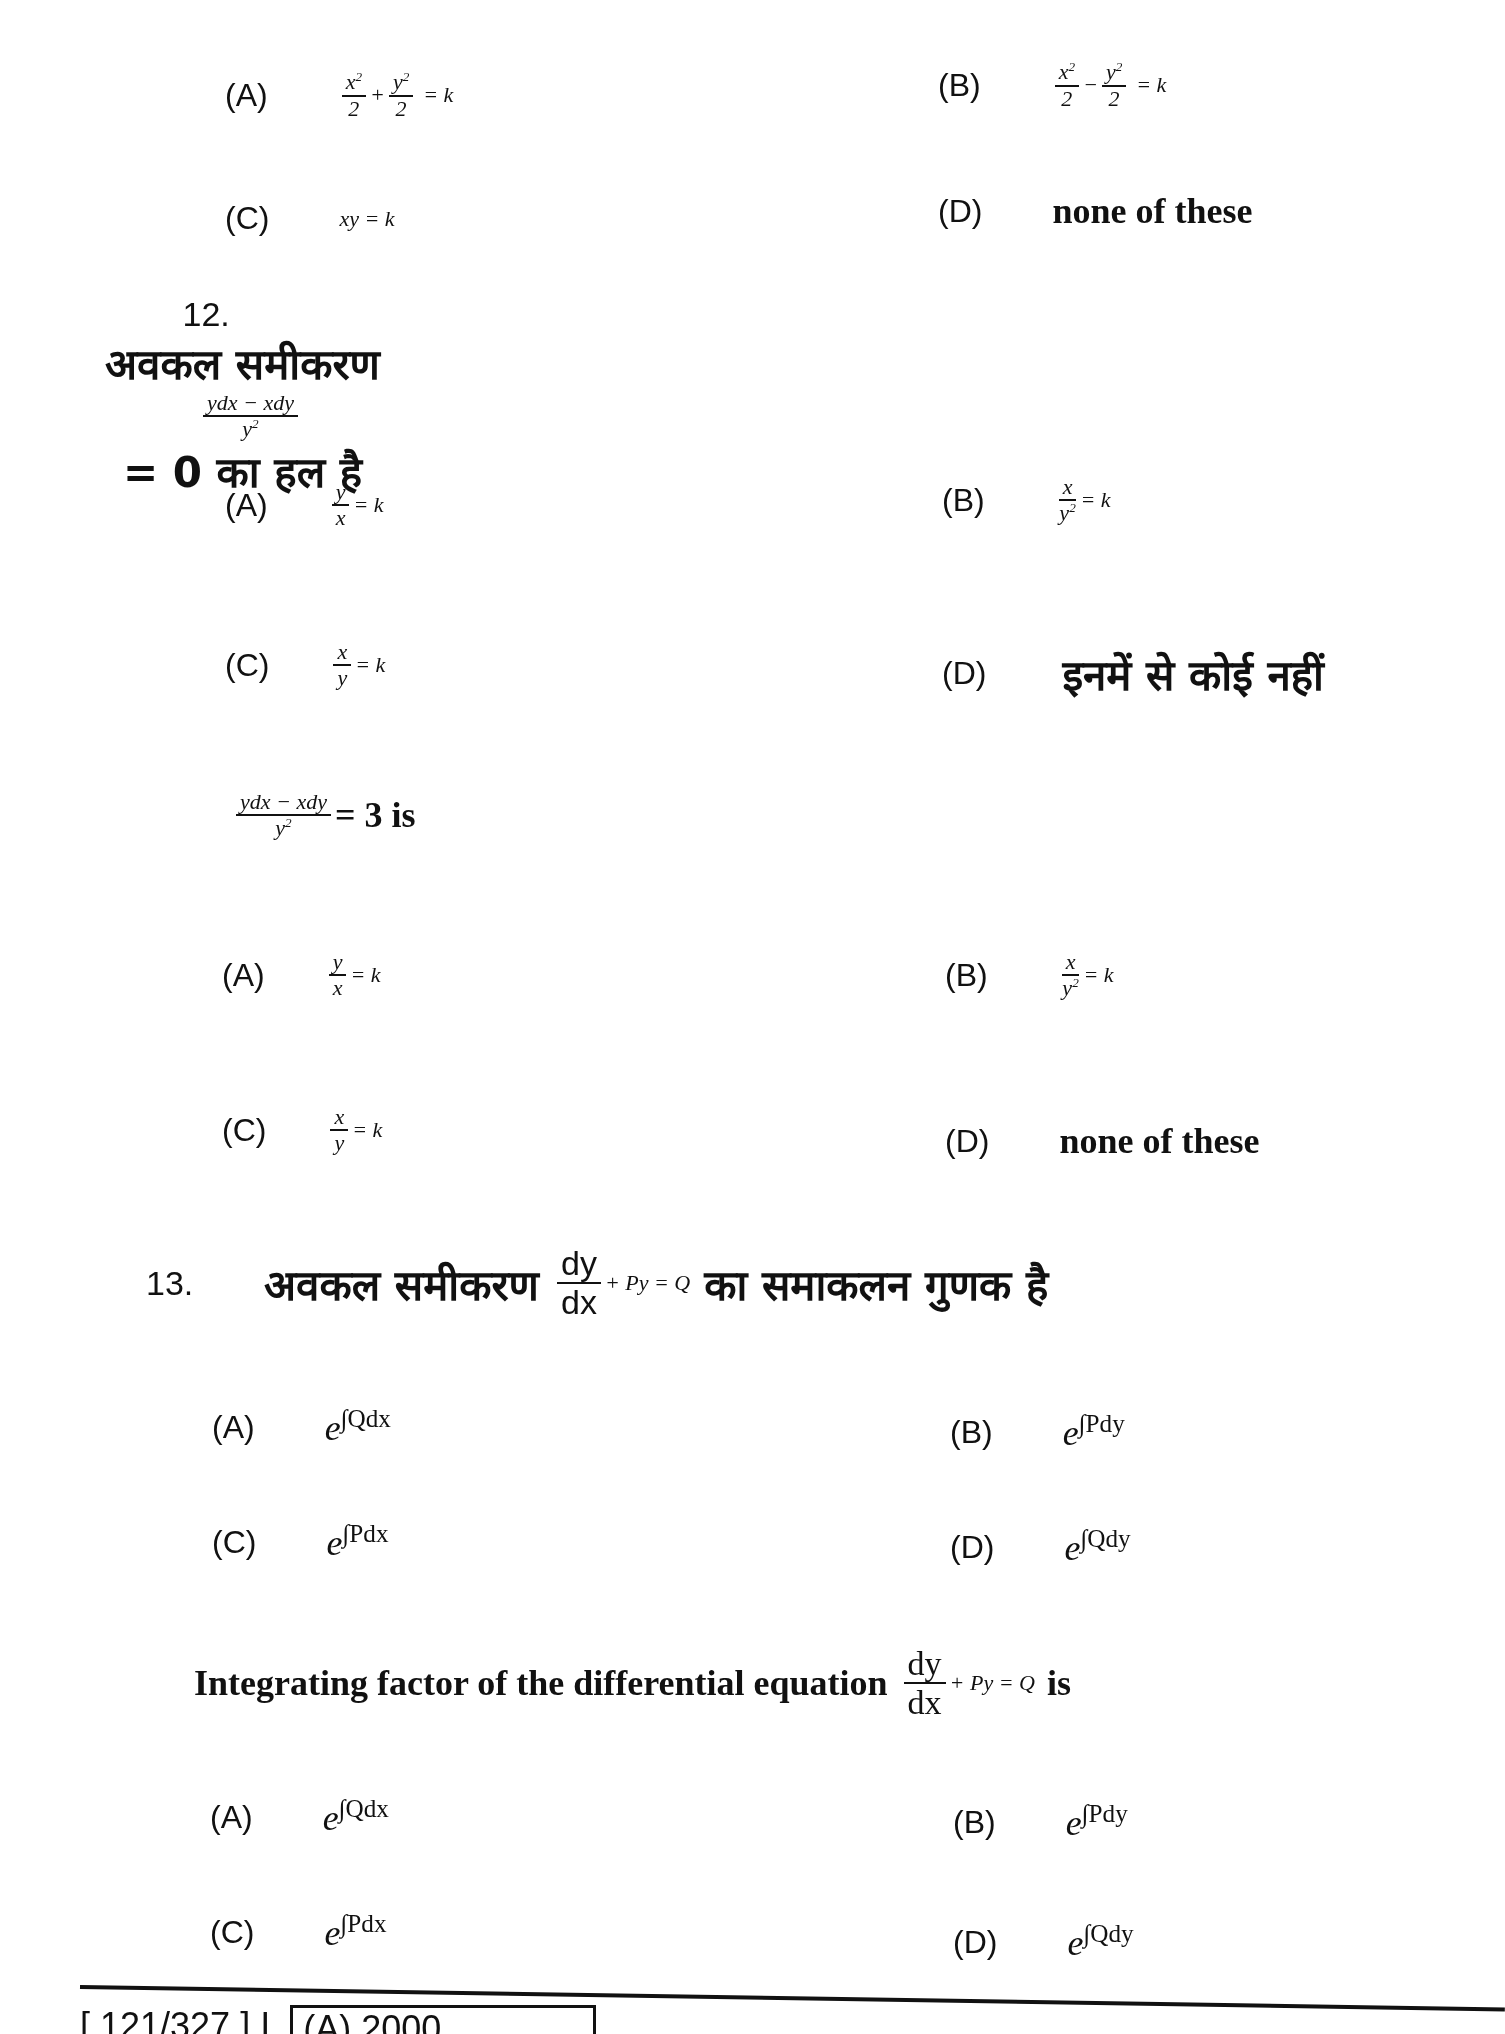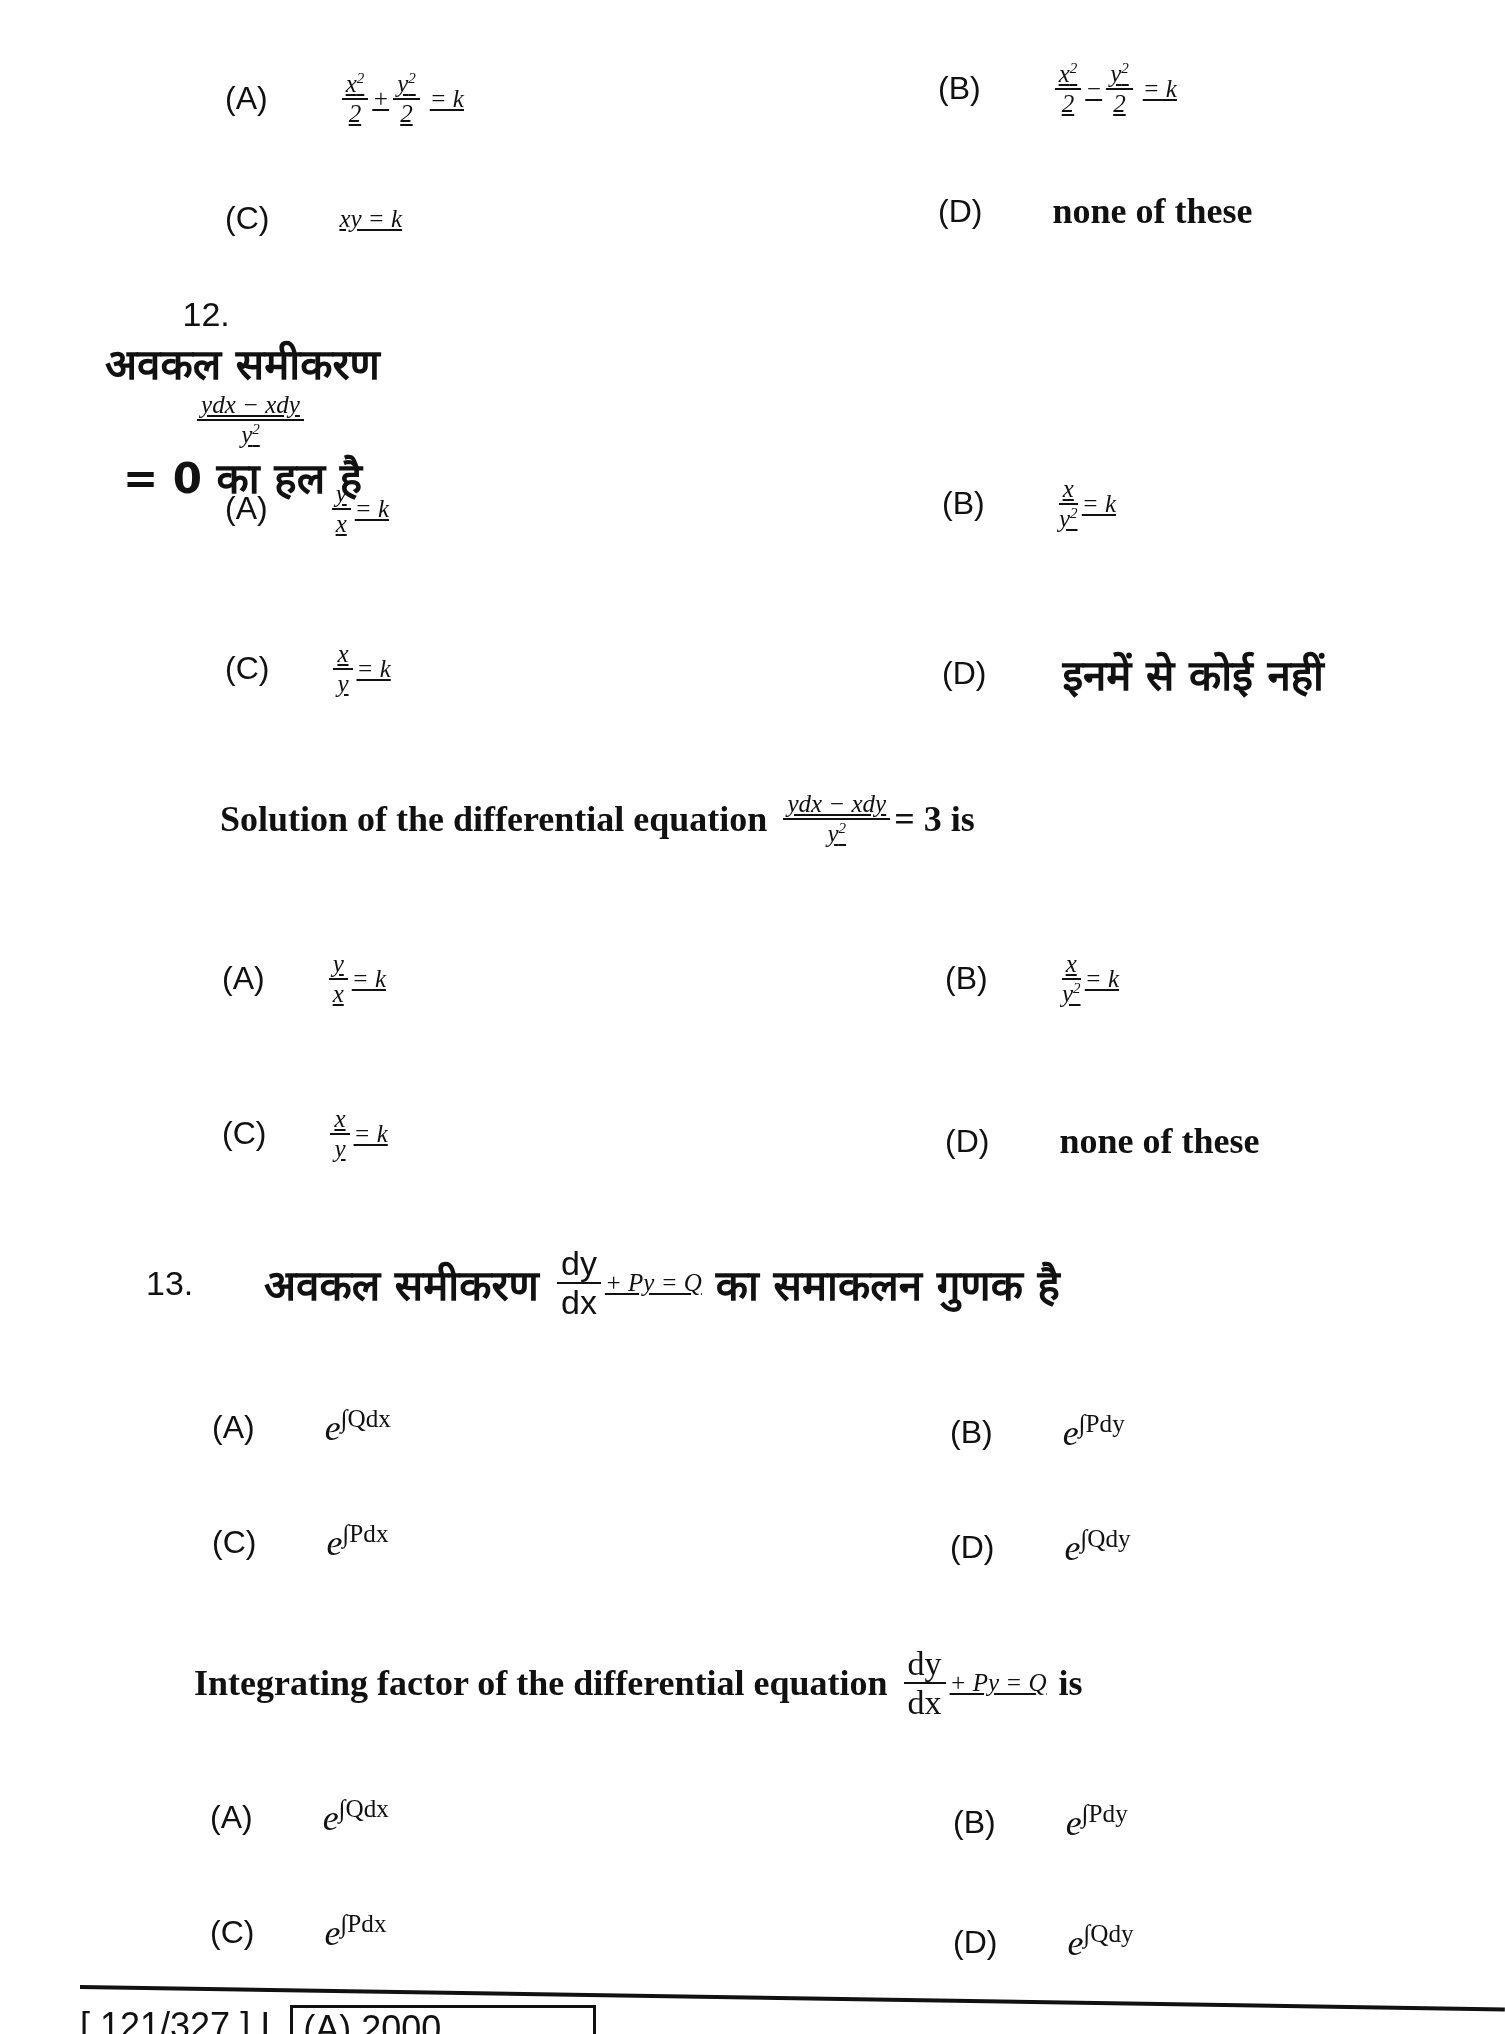--- a/index.html
+++ b/index.html
@@ -1,20 +1,20 @@
 <!DOCTYPE html>
 <html><head>
 <meta charset="utf-8">
 <style>
   html,body{margin:0;padding:0;background:#fff;}
   body{width:1505px;height:2034px;position:relative;overflow:hidden;
        font-family:"Liberation Serif","DejaVu Serif",serif;color:#111;}
   .abs{position:absolute;}
   .lbl{font-family:"Liberation Sans","DejaVu Sans",sans-serif;font-size:32px;}
-  .math{font-style:italic;font-size:25px;text-decoration:underline;}
+  .math{font-style:italic;font-size:22px;}
   .txt{font-size:36px;font-weight:bold;}
   .hi{font-family:"DejaVu Sans",sans-serif;font-size:42px;font-weight:bold;}
   .qno{font-family:"Liberation Sans","DejaVu Sans",sans-serif;font-size:34px;}
   .frac{display:inline-flex;flex-direction:column;align-items:center;vertical-align:middle;margin:0 4px;}
   .frac .n{border-bottom:2px solid #111;padding:0 4px;line-height:1.1;}
   .frac .d{line-height:1.1;}
   .row{display:flex;align-items:center;white-space:nowrap;}
   sup{font-size:0.6em;}
   .exp{font-style:italic;font-size:36px;}
   .exp sup{font-size:0.7em;font-style:normal;}
@@ -103,21 +103,20 @@
       </span>
       <span>= k</span>
     </span>
 </div>
 <div class="abs row" style="left:942px;top:645px;">
   <span class="lbl">(D)</span>
   <span class="hi" style="margin-left:76px">इनमें से कोई नहीं</span>
 </div>
 
 <div class="abs row" style="left:220px;top:790px;">
-  <span class="txt">Solution of the differential equation</span>
   <span class="frac math" style="margin-left:16px">
       <span class="n">ydx − xdy</span>
       <span class="d"><span>y</span><sup>2</sup></span>
     </span>
   <span class="txt">= 3  is</span>
 </div>
 
 <div class="abs row" style="left:222px;top:950px;">
   <span class="lbl">(A)</span>
   <span class="math row" style="margin-left:60px">

